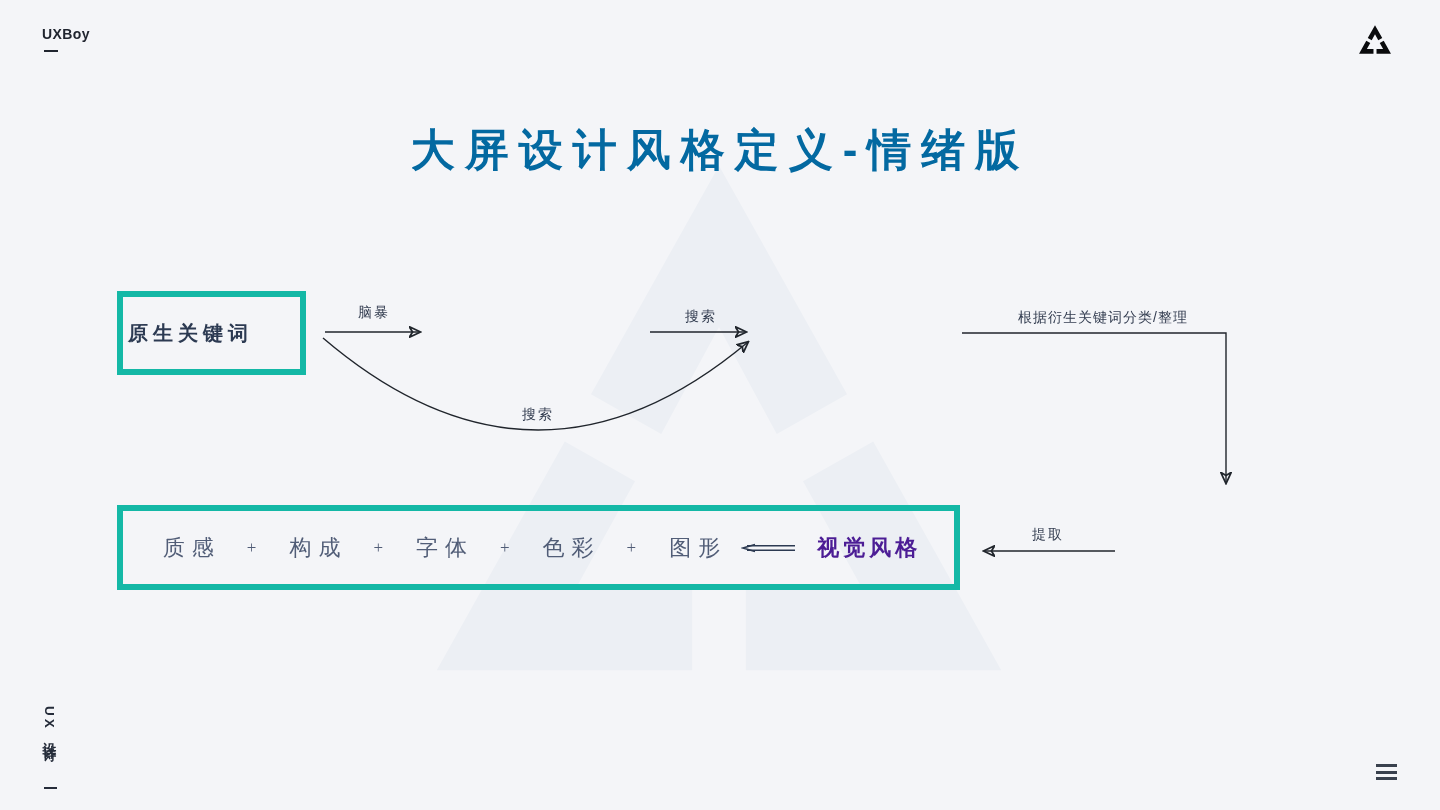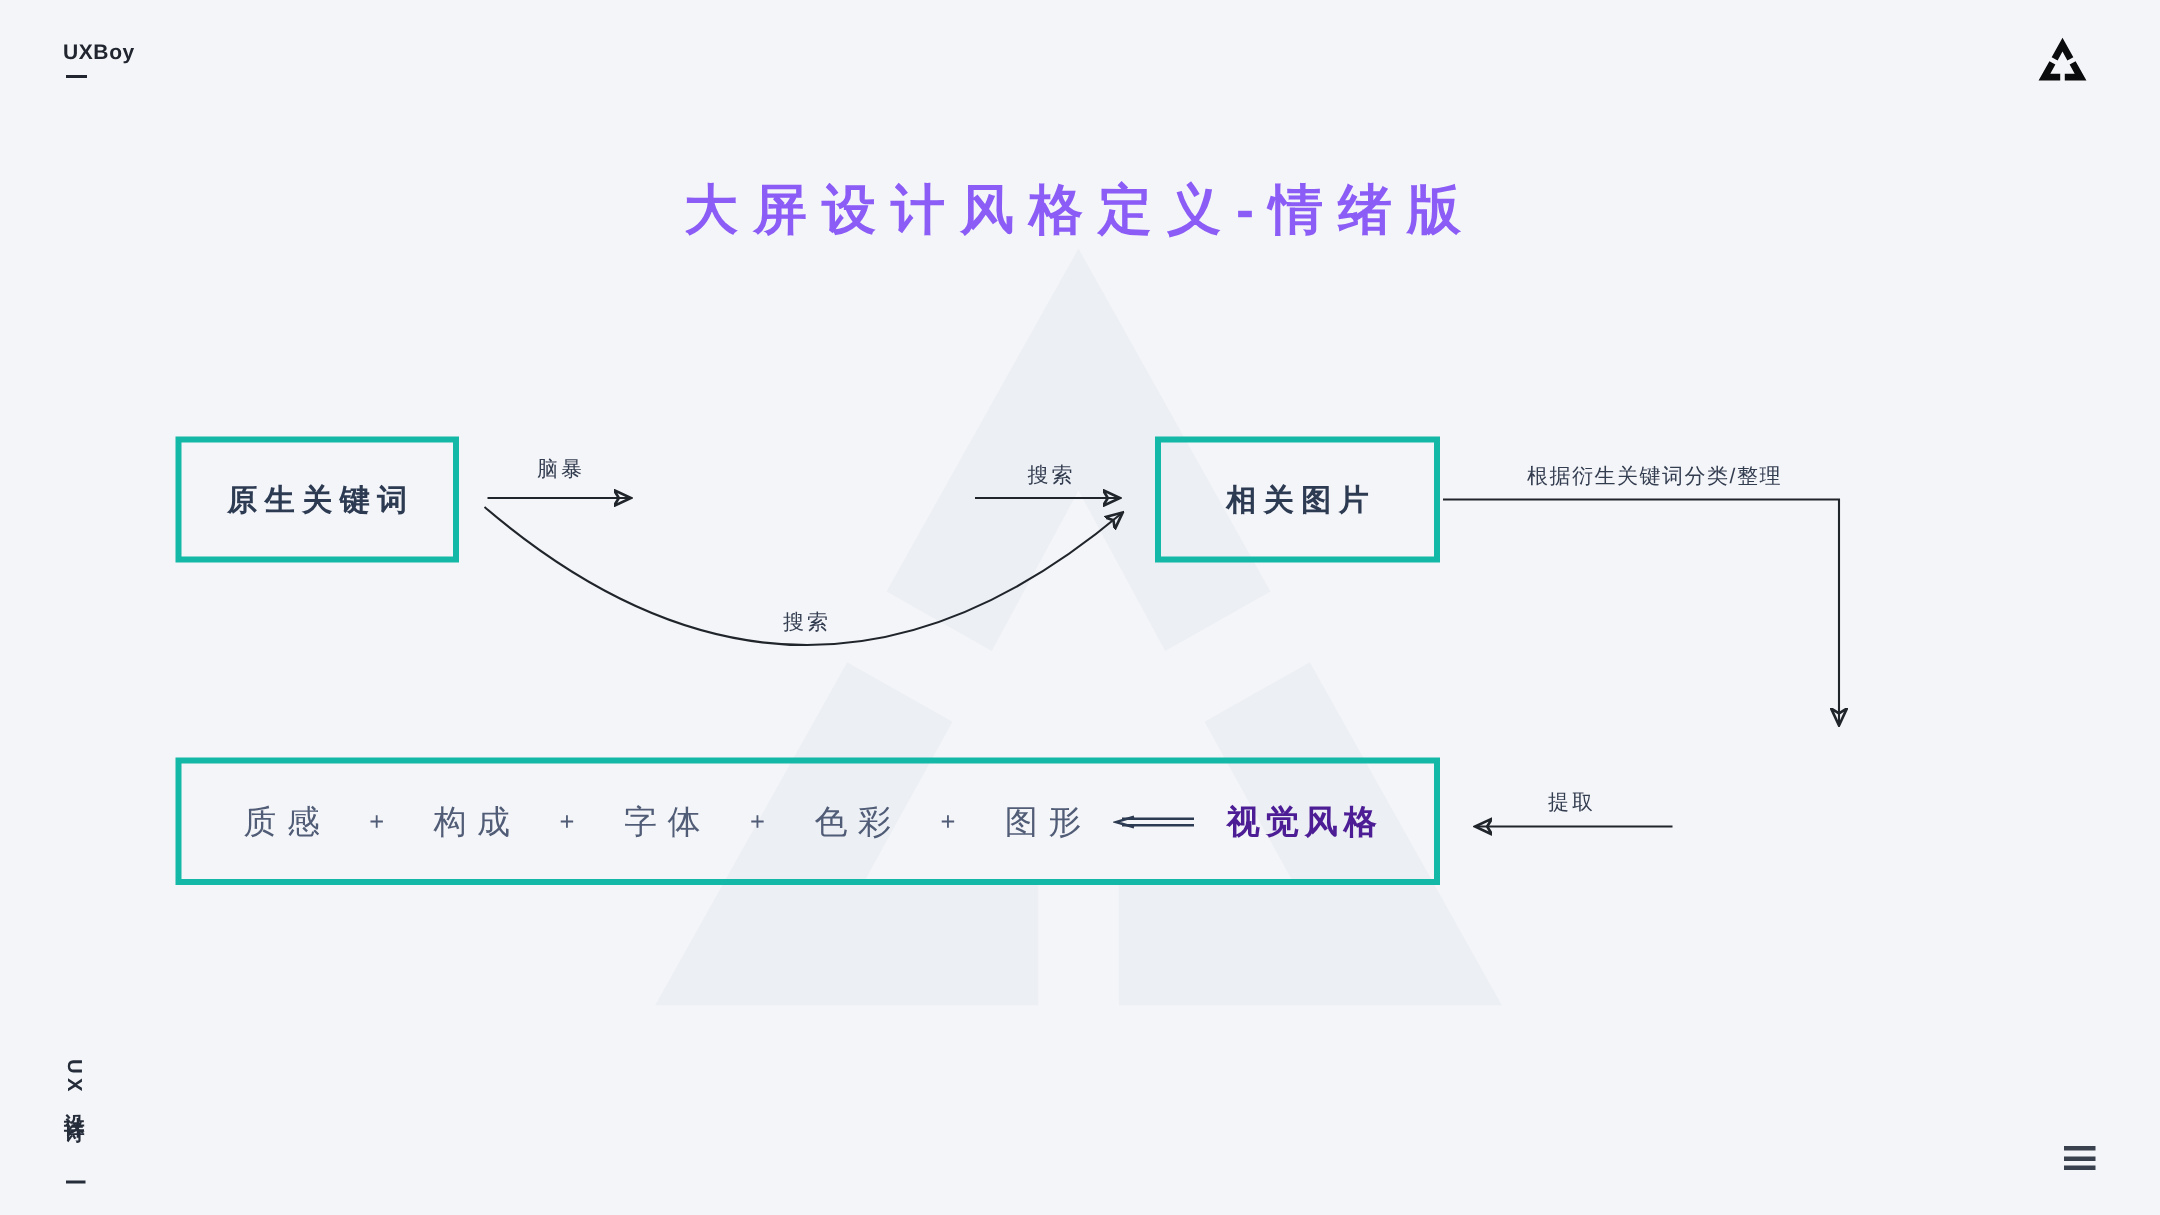--- a/index.html
+++ b/index.html
@@ -23,40 +23,41 @@
   .brand-dash{
     position:absolute;left:44px;top:50px;width:14px;height:2px;background:#20252f;
   }
   .corner-logo{
     position:absolute;left:1356px;top:23px;width:38px;height:34px;
   }
   
   .title{
     position:absolute;left:0;top:92px;width:1440px;
     text-align:center;
-    font-size:36px;font-weight:700;color:#8b5cf6;letter-spacing:10px;
+    font-size:44px;font-weight:700;color:#0369a1;letter-spacing:10px;
   }
   
   .watermark{
     position:absolute;left:383px;top:132px;width:672px;height:592px;
     pointer-events:none;
   }
   
   .arrows{
     position:absolute;left:0;top:0;width:1440px;height:810px;
     pointer-events:none;
   }
   .arrows path{fill:none;stroke:#20252c;stroke-width:1.4;}
   
   .fbox{
     position:absolute;box-sizing:border-box;
-    border:4px solid #14b8a6;
-    display:flex;align-items:center;justify-content:center;
+    border:6px solid #14b8a6;
+    display:flex;align-items:center;
     color:#2c3a52;font-weight:700;font-size:20px;letter-spacing:5px;
     text-indent:5px;
+    font-family:Liberation Serif, serif;
   }
   .box-origin {left:117px;top:291px;width:189px;height:84px;}
   .box-derived{left:444px;top:291px;width:189px;height:84px;}
   .box-images {left:770px;top:291px;width:190px;height:84px;}
   .box-mood   {left:1131px;top:505px;width:190px;height:85px;}
   .box-style  {left:117px;top:505px;width:843px;height:85px;letter-spacing:normal;text-indent:0;font-weight:400;}
   
   .alabel{
     position:absolute;transform:translateX(-50%);
     font-size:14px;color:#333d50;letter-spacing:2px;white-space:nowrap;
@@ -129,23 +130,20 @@
 
   <div class="alabel lbl-brainstorm">脑暴</div>
   <div class="alabel lbl-search-top">搜索</div>
   <div class="alabel lbl-classify">根据衍生关键词分类/整理</div>
   <div class="alabel lbl-search-curve">搜索</div>
   <div class="alabel lbl-extract">提取</div>
 
   <div class="fbox box-origin">
     <span>原生关键词</span>
   </div>
-  <div class="fbox box-images">
-    <span>相关图片</span>
-  </div>
 
   <div class="fbox box-style">
     <div class="style-row">
       <span class="style-item">质感</span>
       <span class="style-plus">+</span>
       <span class="style-item">构成</span>
       <span class="style-plus">+</span>
       <span class="style-item">字体</span>
       <span class="style-plus">+</span>
       <span class="style-item">色彩</span>

